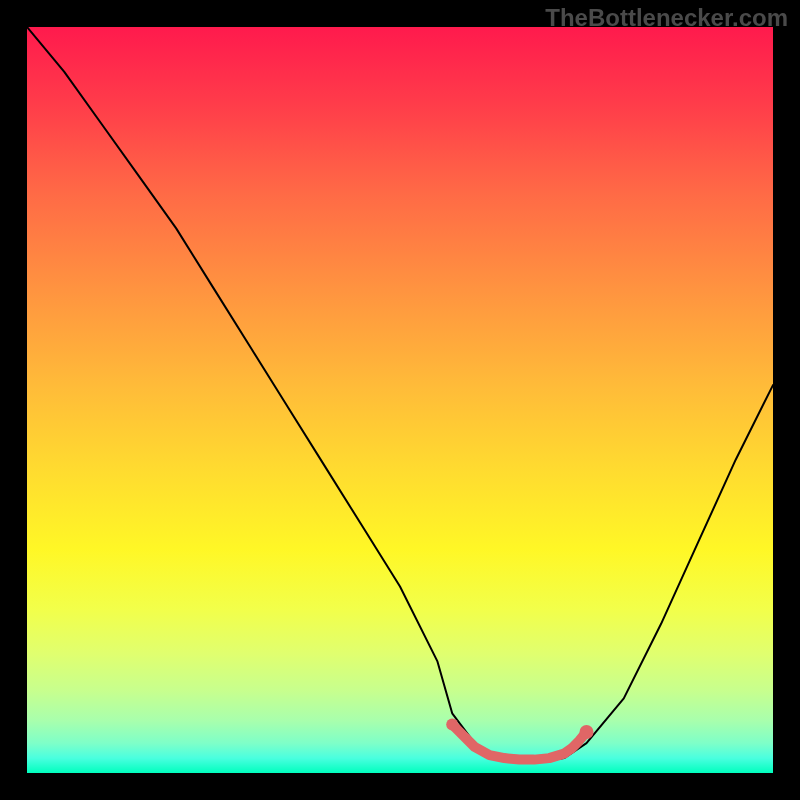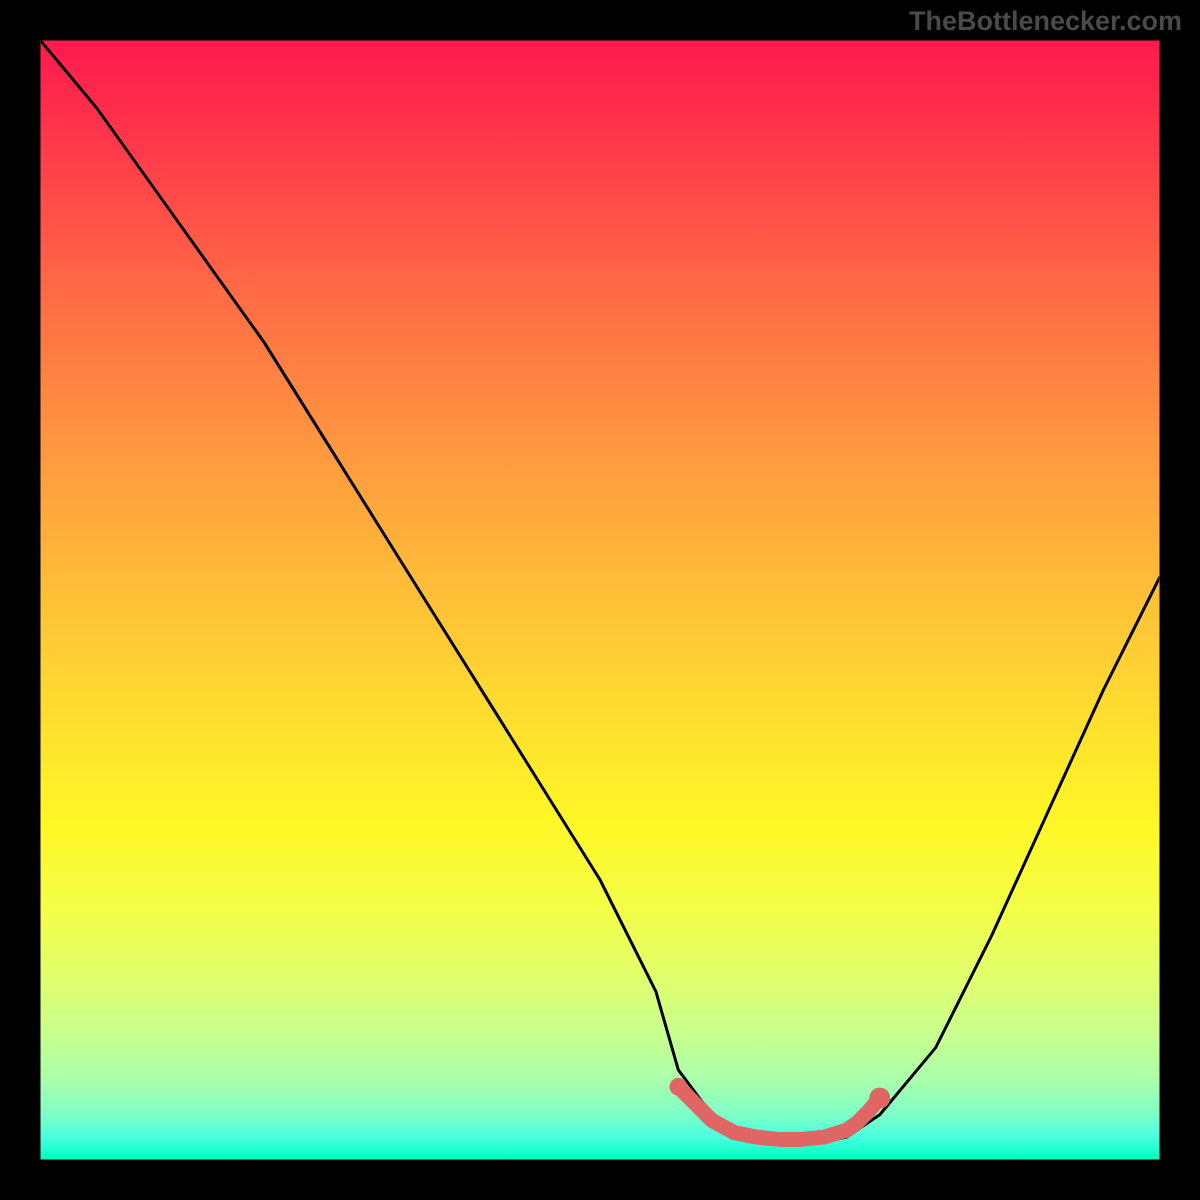--- a/index.html
+++ b/index.html
@@ -15,21 +15,21 @@
     width: 800px;
     height: 800px;
     background: #000;
   }
   .watermark {
     position: absolute;
     top: 4px;
     right: 12px;
     color: #4a4a4a;
     font-family: Arial, Helvetica, sans-serif;
-    font-size: 18px;
+    font-size: 24px;
     font-weight: bold;
     z-index: 10;
   }
   .plot-area {
     position: absolute;
     left: 27px;
     top: 27px;
     width: 746px;
     height: 746px;
     background: linear-gradient(to bottom,

